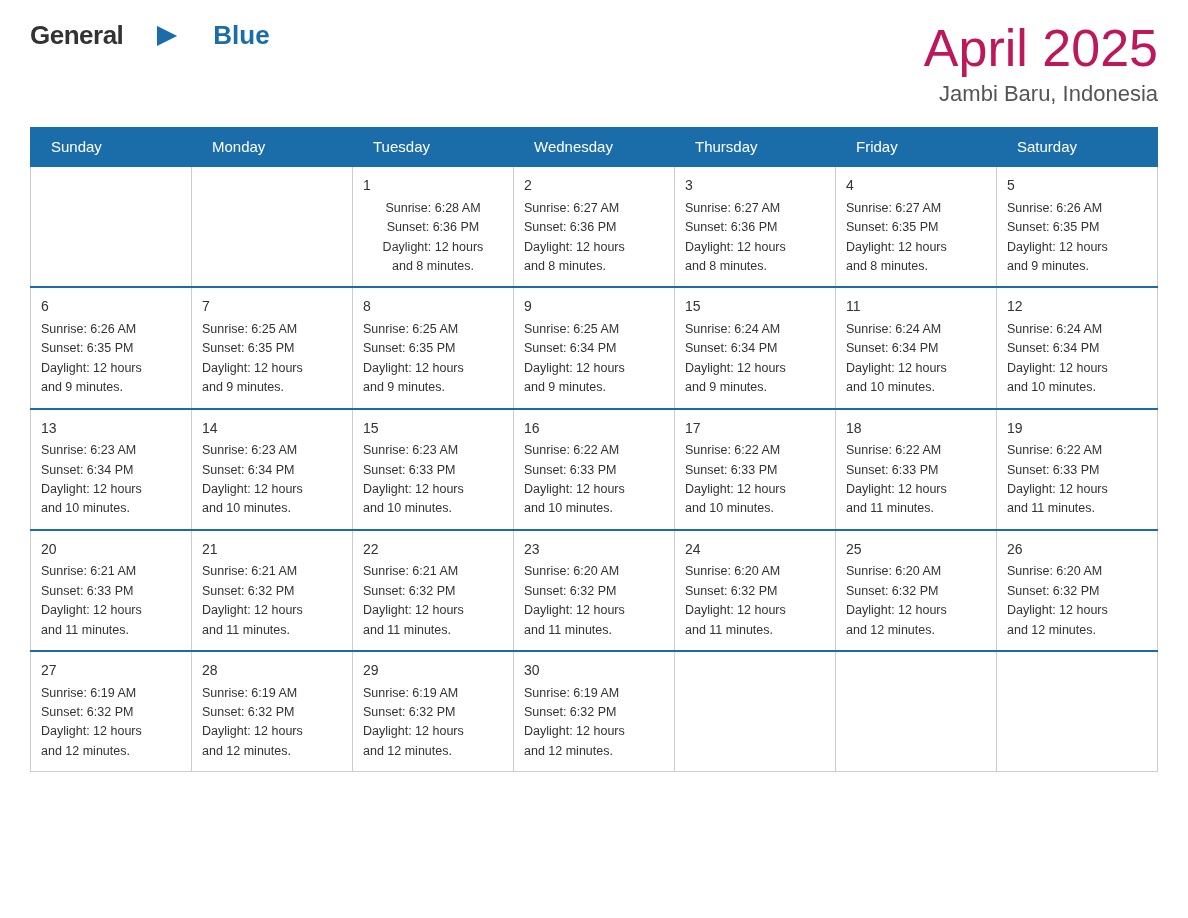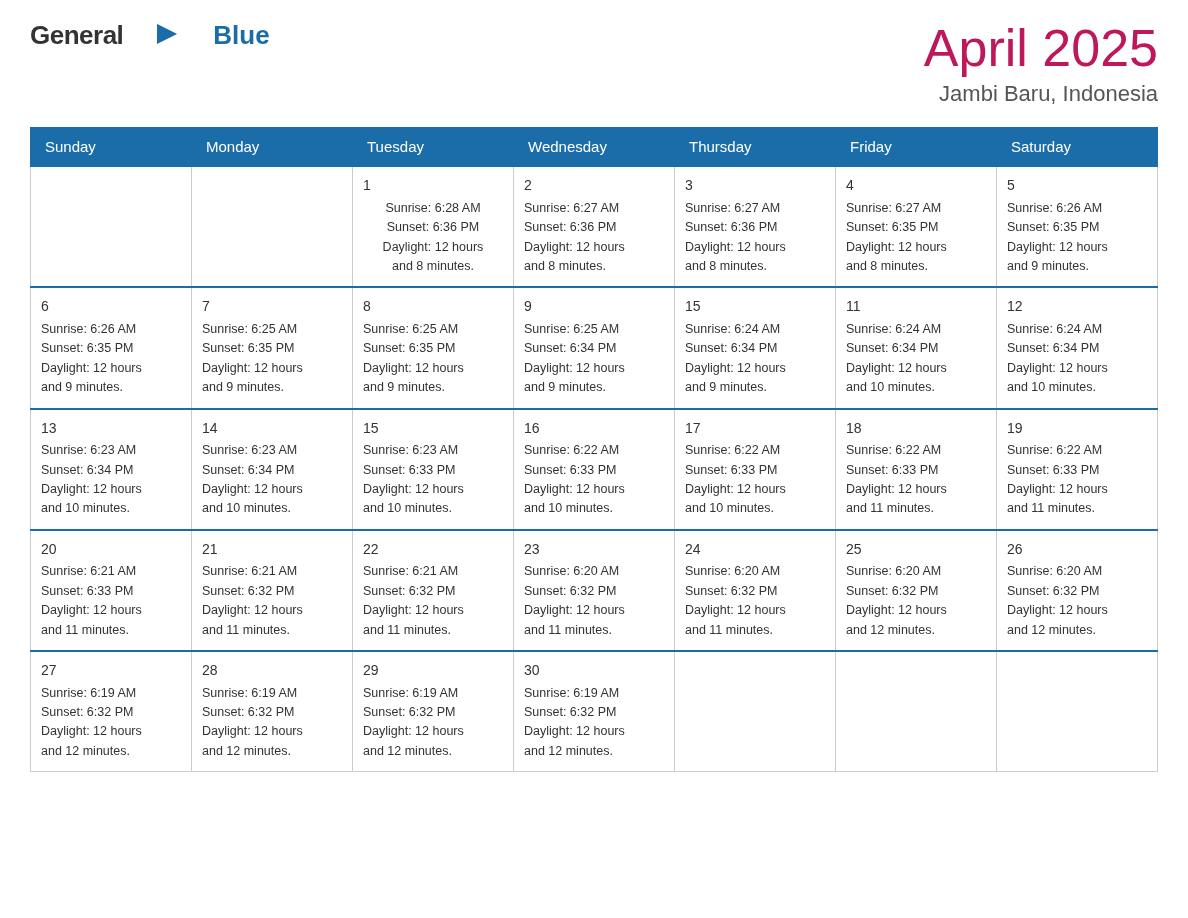--- a/index.html
+++ b/index.html
@@ -17,21 +17,21 @@
       align-items: flex-start;
       margin-bottom: 20px;
     }
     .logo {
       display: flex;
       flex-direction: column;
       align-items: flex-start;
     }
     .logo-top {
       display: flex;
-      align-items: flex-start;
+      align-items: center;
       gap: 28px;
     }
     .logo-general {
       font-size: 26px;
       font-weight: bold;
       color: #333;
       letter-spacing: -0.5px;
     }
     .logo-flag {
       width: 28px;
@@ -59,21 +59,21 @@
       margin-top: 4px;
     }
     table {
       width: 100%;
       border-collapse: collapse;
       table-layout: fixed;
     }
     thead tr th {
       background-color: #1a6da8;
       color: #fff;
-      padding: 10px 14px;
+      padding: 10px 20px;
       font-size: 15px;
       font-weight: normal;
       text-align: left;
       border: 1px solid #1a6da8;
     }
     tbody tr td {
       vertical-align: top;
       padding: 8px 10px 10px 10px;
       border: 1px solid #ccc;
       border-top: 2px solid #1a6da8;

